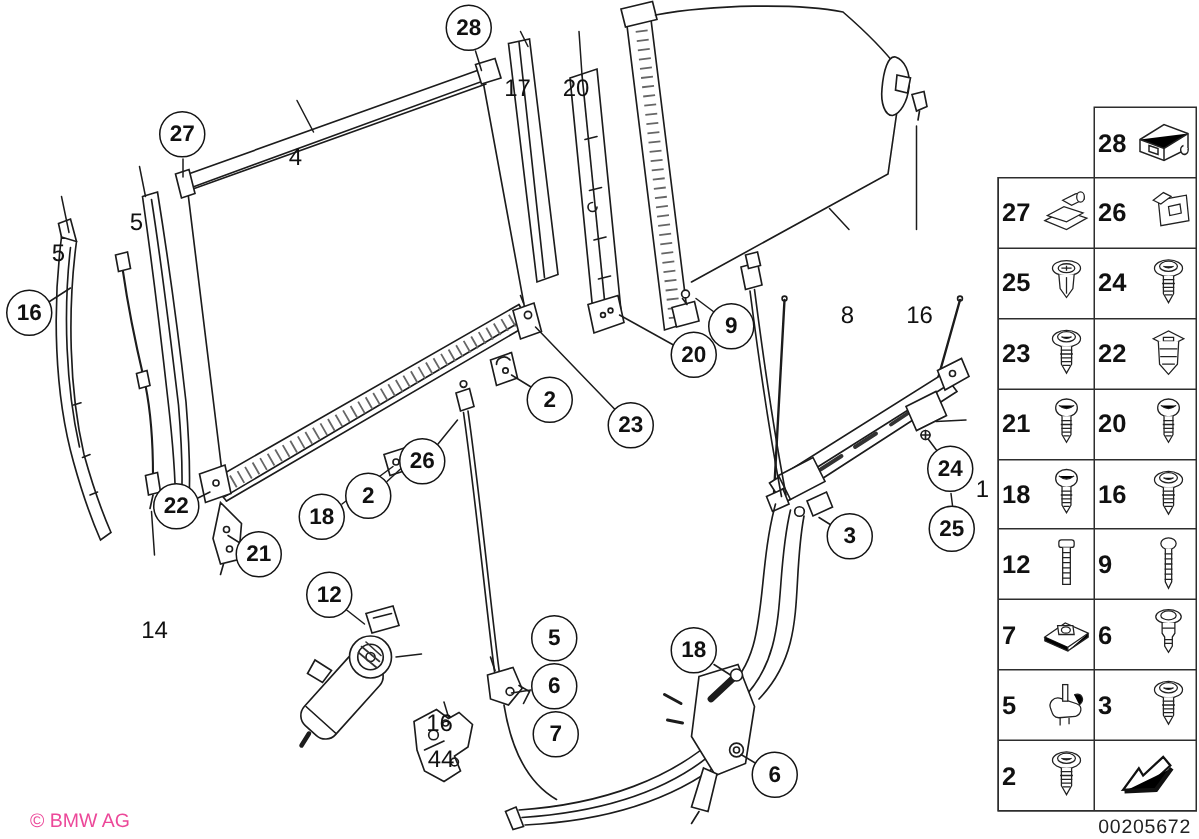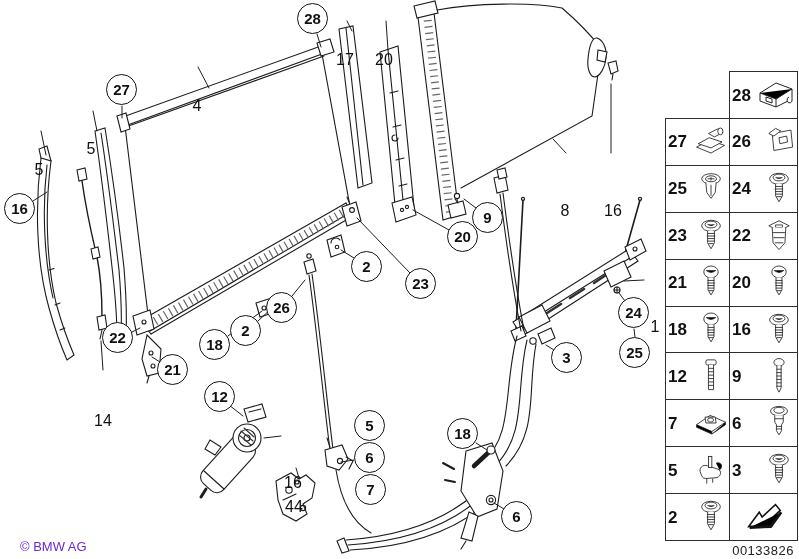--- a/index.html
+++ b/index.html
@@ -36,21 +36,21 @@
   .fp-num{font-weight:bold;font-size:17px;line-height:1;}
   .fp-icon{width:34px;height:42px;margin-left:auto;margin-right:1px;flex:none;}
   #cell28 .fp-icon{width:40px;height:44px;}
   .fp-cell.arrow{justify-content:center;padding-left:0;}
   .fp-cell.arrow .fp-icon{margin:0;width:50px;height:42px;}
   #image-number{
     position:absolute;left:694px;top:543px;width:100px;text-align:right;
     font-size:13px;letter-spacing:0.5px;color:#222;z-index:4;
   }
   #copyright{
-    position:absolute;left:20px;top:539px;font-size:13px;color:#6d28d9;z-index:4;
+    position:absolute;left:20px;top:539px;font-size:13px;color:#ec4899;z-index:4;
   }
 </style>
 </head>
 <body>
 
 <div id="stage">
 
   <svg width="665" height="559" viewBox="0 0 665 559">
     <g stroke="#1c1c1c" stroke-width="1.1" fill="none" stroke-linecap="round" stroke-linejooin="round">
 
@@ -485,15 +485,15 @@
           <use href="#i-screw-washer"></use>
         </svg>
       </div>
     <div class="fp-cell arrow">
         <svg class="fp-icon">
           <use href="#i-arrow-prev"></use>
         </svg>
       </div>
   </div>
 
-  <div id="image-number">00133826</div>
+  <div id="image-number">00205672</div>
   <div id="copyright">© BMW AG</div>
 </div>
 
 </body></html>

